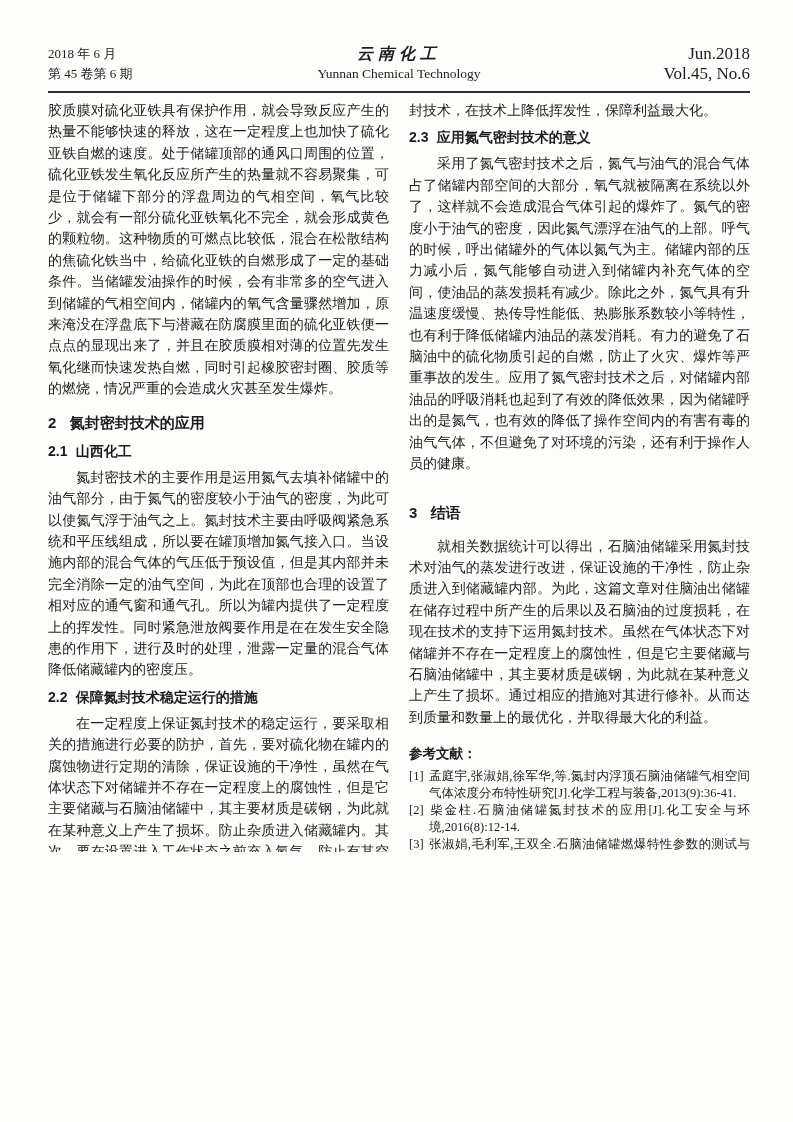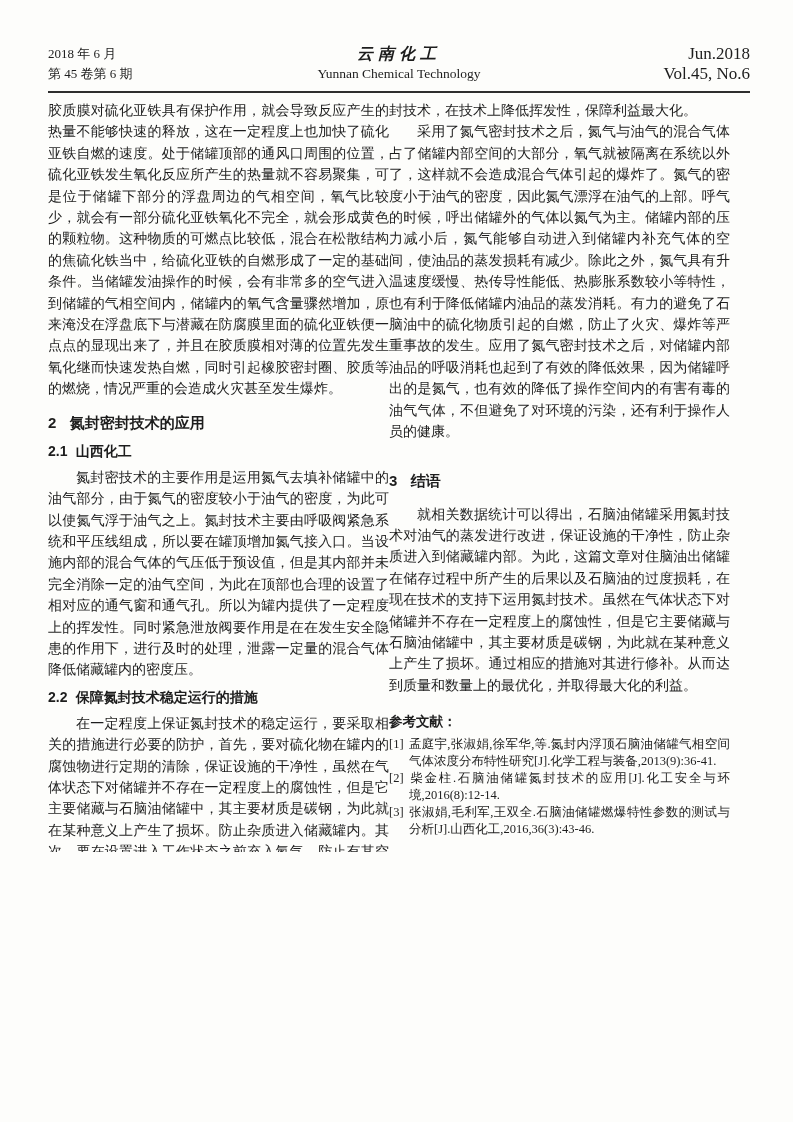--- a/index.html
+++ b/index.html
@@ -29,21 +29,21 @@
   .title-cn {
     font-size: 16px; font-weight: bold; font-style: italic;
     letter-spacing: 5px; line-height: 20px;
   }
   .title-en { font-size: 13.5px; line-height: 20px; }
   .header-rule {
     border: 0; border-top: 2px solid #2e2e2e;
     margin: 7px 0 0 0;
   }
   
-  .columns { display: flex; margin-top: 7px; }
+  .columns { display: flex; margin-top: 7px; justify-content: space-between; }
   .col { width: 341px; text-align: justify; }
   p.body {
     margin: 0; font-size: 14px; line-height: 21.4px;
     text-indent: 2em;
   }
   p.noindent { text-indent: 0; }
   .h1 {
     font-family: "Liberation Sans", sans-serif;
     font-size: 15px; font-weight: bold;
     margin: 14px 0 10px 0; text-align: left; text-indent: 0;
@@ -111,20 +111,21 @@
       <p class="h2"><span class="section-num">2.1</span><span>山西化工</span></p>
       <p class="body">氮封密技术的主要作用是运用氮气去填补储罐中的油气部分，由于氮气的密度较小于油气的密度，为此可以使氮气浮于油气之上。氮封技术主要由呼吸阀紧急系统和平压线组成，所以要在罐顶增加氮气接入口。当设施内部的混合气体的气压低于预设值，但是其内部并未完全消除一定的油气空间，为此在顶部也合理的设置了相对应的通气窗和通气孔。所以为罐内提供了一定程度上的挥发性。同时紧急泄放阀要作用是在在发生安全隐患的作用下，进行及时的处理，泄露一定量的混合气体降低储藏罐内的密度压。</p>
 
       <p class="h2"><span class="section-num">2.2</span><span>保障氮封技术稳定运行的措施</span></p>
       <p class="body">在一定程度上保证氮封技术的稳定运行，要采取相关的措施进行必要的防护，首先，要对硫化物在罐内的腐蚀物进行定期的清除，保证设施的干净性，虽然在气体状态下对储罐并不存在一定程度上的腐蚀性，但是它主要储藏与石脑油储罐中，其主要材质是碳钢，为此就在某种意义上产生了损坏。防止杂质进入储藏罐内。其次，要在设置进入工作状态之前充入氮气，防止有其空间过大而造成的油气蒸发所带来的损失。同时也要做到在一个储藏罐内只允许一根导线进入储藏罐，保障各个储藏罐内的质量。为此在顶部也合理的设置了相对应的通气窗和通气孔。所以为罐内提供了一定程度上的挥发性。对此，在石脑油储罐的应用中一些公司企业采油氮</p>
     </div>
 
     <div class="col">
       <p class="body noindent">封技术，在技术上降低挥发性，保障利益最大化。</p>
 
+      <p class="h2"><span class="section-num">2.3</span><span>应用氮气密封技术的意义</span></p>
       <p class="body">采用了氮气密封技术之后，氮气与油气的混合气体占了储罐内部空间的大部分，氧气就被隔离在系统以外了，这样就不会造成混合气体引起的爆炸了。氮气的密度小于油气的密度，因此氮气漂浮在油气的上部。呼气的时候，呼出储罐外的气体以氮气为主。储罐内部的压力减小后，氮气能够自动进入到储罐内补充气体的空间，使油品的蒸发损耗有减少。除此之外，氮气具有升温速度缓慢、热传导性能低、热膨胀系数较小等特性，也有利于降低储罐内油品的蒸发消耗。有力的避免了石脑油中的硫化物质引起的自燃，防止了火灾、爆炸等严重事故的发生。应用了氮气密封技术之后，对储罐内部油品的呼吸消耗也起到了有效的降低效果，因为储罐呼出的是氮气，也有效的降低了操作空间内的有害有毒的油气气体，不但避免了对环境的污染，还有利于操作人员的健康。</p>
 
       <p class="h1 spaced"><span class="section-num">3</span><span>结语</span></p>
       <p class="body">就相关数据统计可以得出，石脑油储罐采用氮封技术对油气的蒸发进行改进，保证设施的干净性，防止杂质进入到储藏罐内部。为此，这篇文章对住脑油出储罐在储存过程中所产生的后果以及石脑油的过度损耗，在现在技术的支持下运用氮封技术。虽然在气体状态下对储罐并不存在一定程度上的腐蚀性，但是它主要储藏与石脑油储罐中，其主要材质是碳钢，为此就在某种意义上产生了损坏。通过相应的措施对其进行修补。从而达到质量和数量上的最优化，并取得最大化的利益。</p>
 
       <p class="refs-heading">参考文献：</p>
       <p class="ref"><span class="ref-label">[1]</span><span>孟庭宇,张淑娟,徐军华,等.氮封内浮顶石脑油储罐气相空间气体浓度分布特性研究[J].化学工程与装备,2013(9):36-41.</span></p>
       <p class="ref"><span class="ref-label">[2]</span><span>柴金柱.石脑油储罐氮封技术的应用[J].化工安全与环境,2016(8):12-14.</span></p>
       <p class="ref"><span class="ref-label">[3]</span><span>张淑娟,毛利军,王双全.石脑油储罐燃爆特性参数的测试与分析[J].山西化工,2016,36(3):43-46.</span></p>
 

